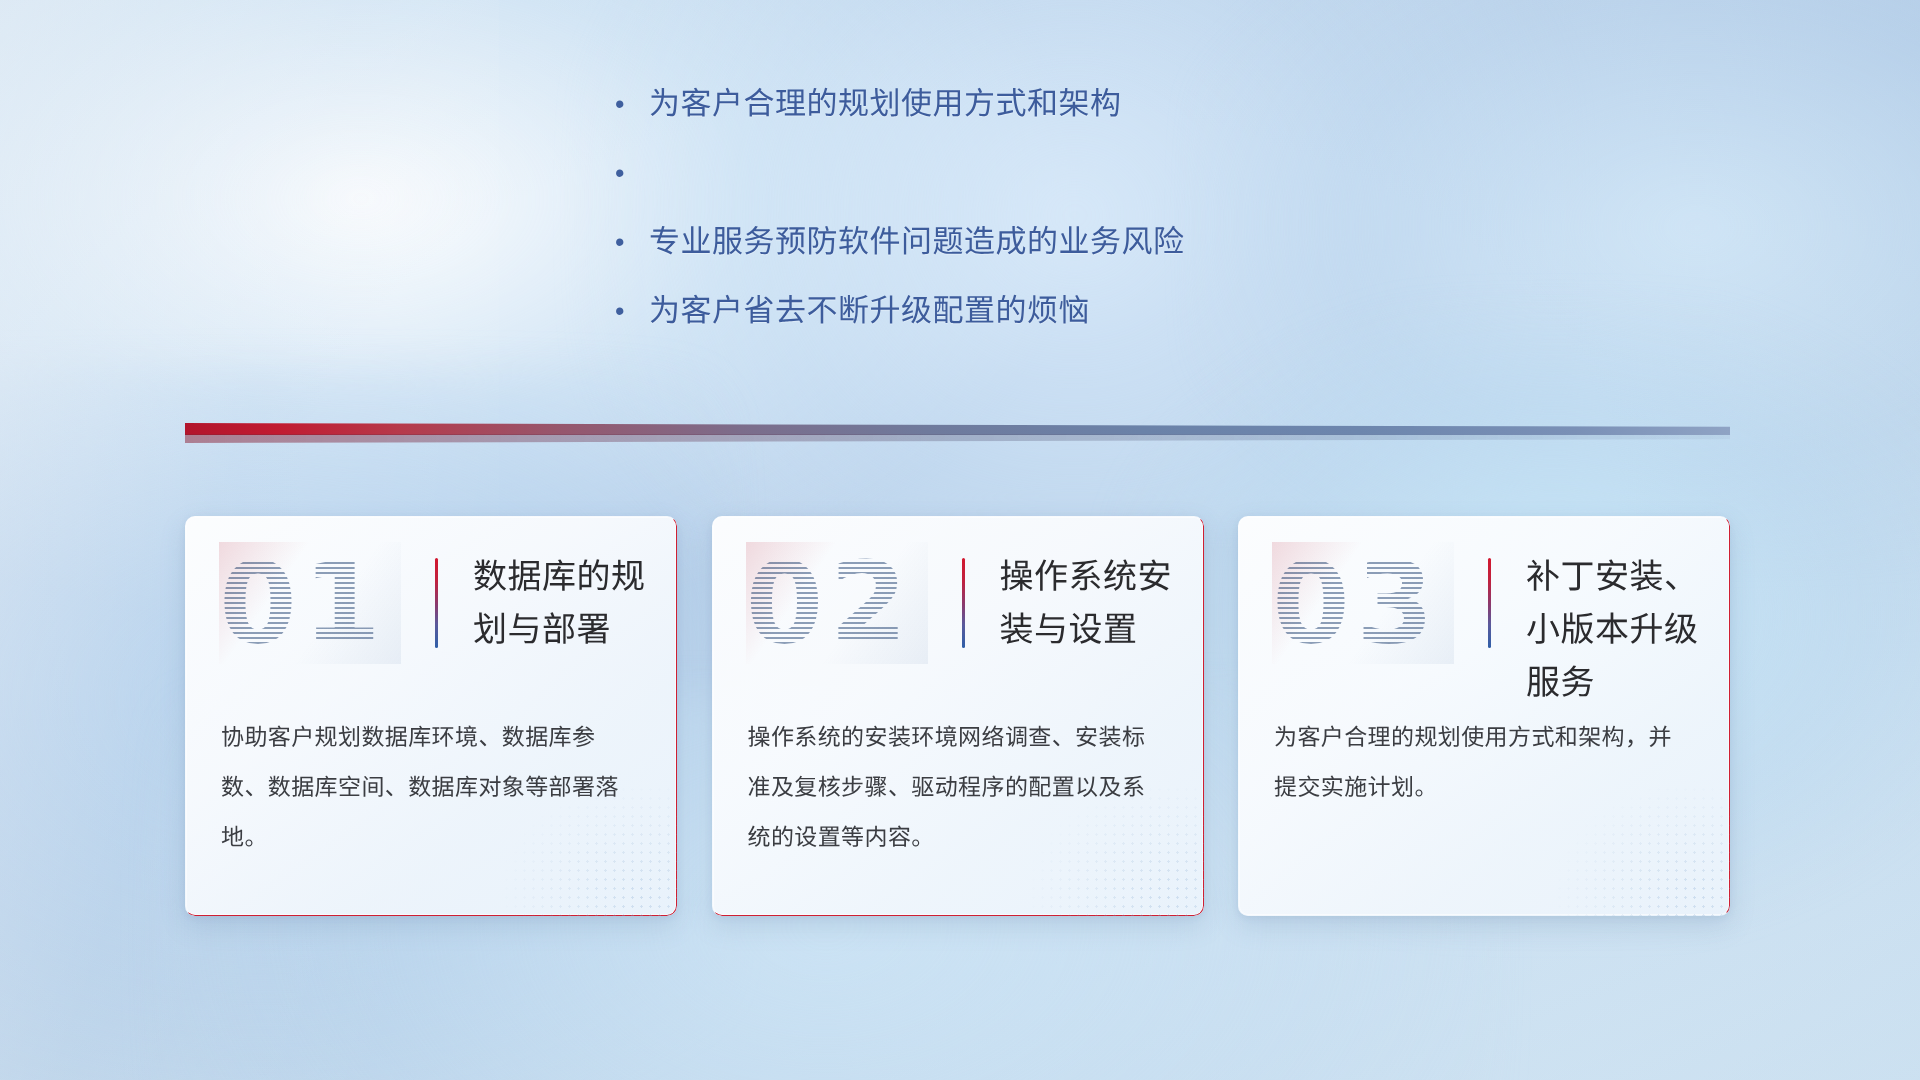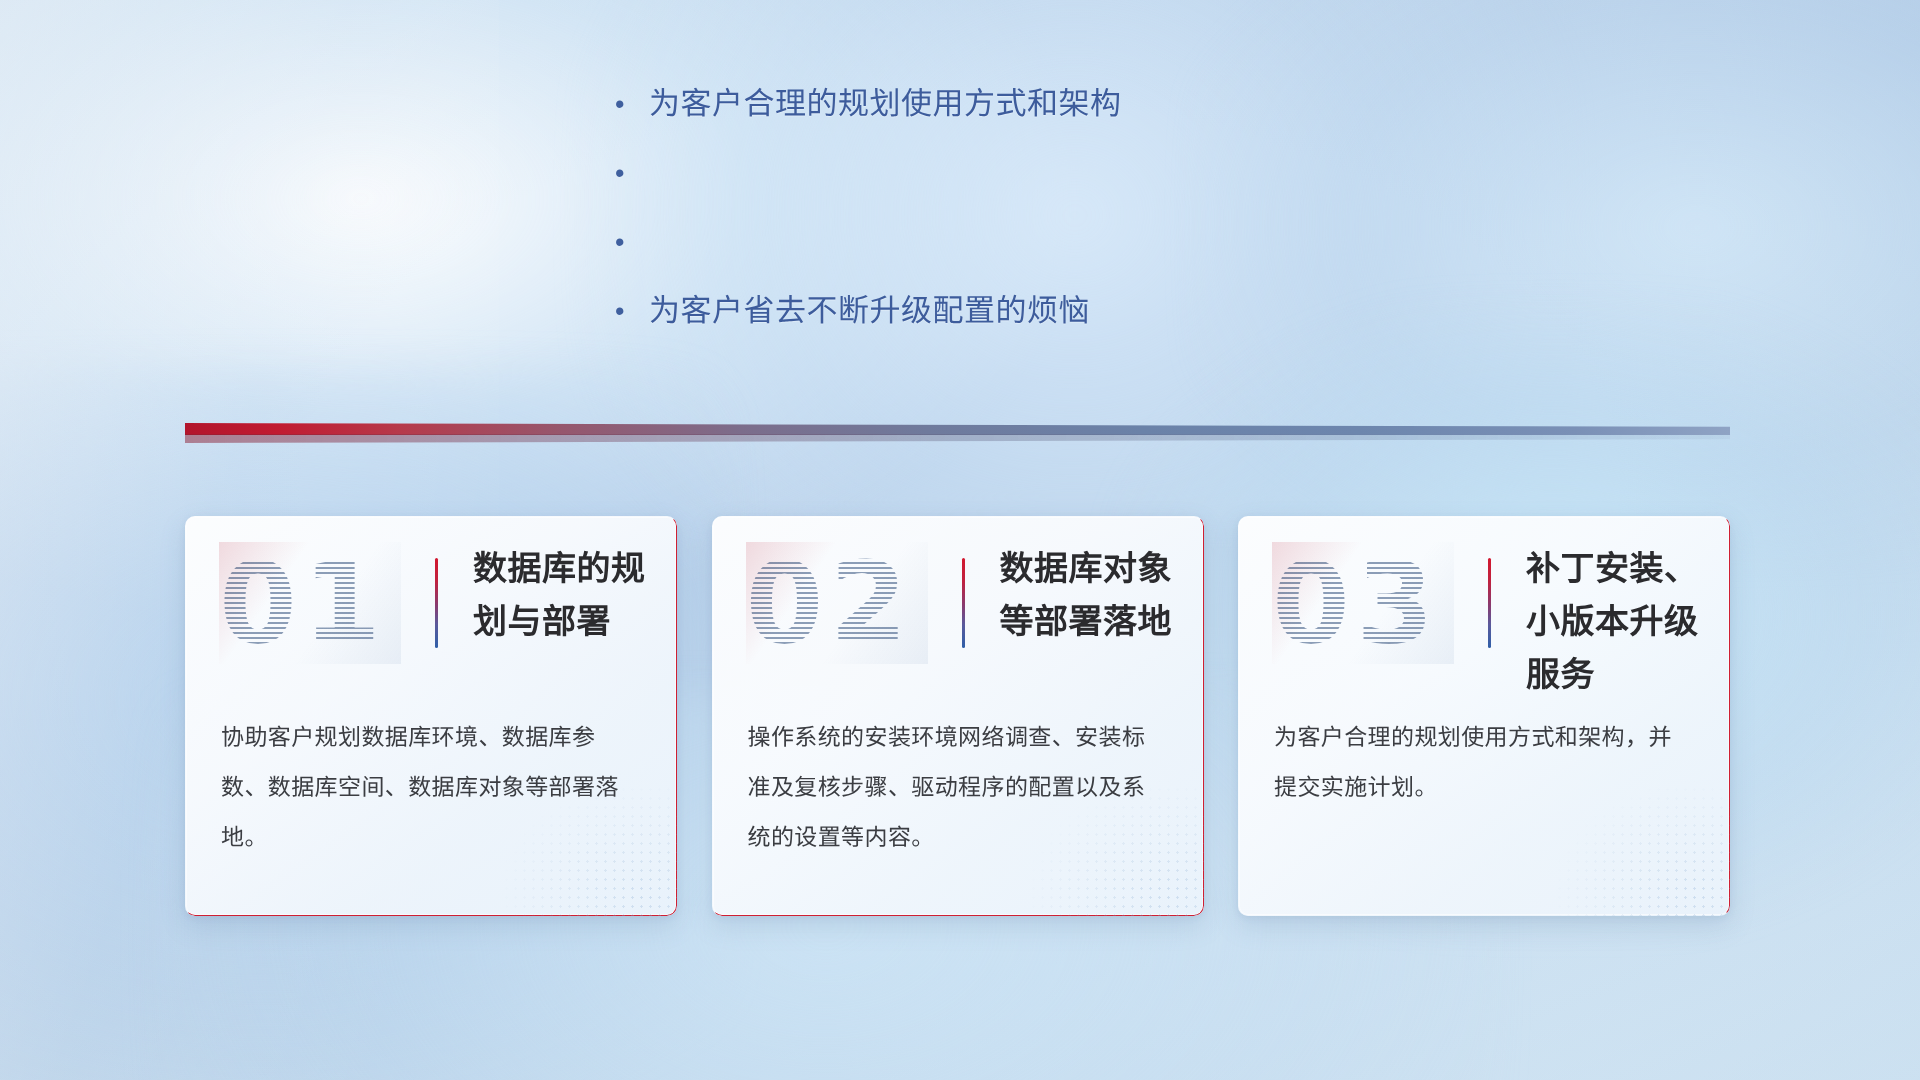--- a/index.html
+++ b/index.html
@@ -80,22 +80,22 @@
     -webkit-background-clip:text;background-clip:text;
     -webkit-text-fill-color:transparent;
   }
   .num-tint{position:absolute;left:0;top:0;width:100%;height:100%;pointer-events:none;
     background:linear-gradient(125deg,rgba(190,40,60,.16) 0%,rgba(190,40,60,0) 34%,rgba(255,255,255,0) 60%,rgba(110,140,180,.10) 100%);
     mix-blend-mode:multiply;}
 
   .divider{position:absolute;left:250px;top:42px;width:3px;height:90px;border-radius:2px;
     background:linear-gradient(180deg,#d2182f 0%,#c02240 26%,#8a3a6e 52%,#5a5a9c 74%,#2f5fa8 100%);}
 
-  .card-title{position:absolute;left:288px;top:26px;width:185px;
-    font-size:34px;line-height:53px;color:#2b2b2e;font-weight:700;letter-spacing:.5px;}
+  .card-title{position:absolute;left:288px;top:34px;width:185px;
+    font-size:34px;line-height:53px;color:#2b2b2e;font-weight:400;letter-spacing:.5px;}
 
   .card-body{position:absolute;left:36px;top:196px;width:420px;
     font-size:23px;line-height:50px;color:#3b3d42;letter-spacing:.4px;}
 
   .dots-a{position:absolute;right:-6px;bottom:-10px;width:190px;height:150px;pointer-events:none;
     background-image:radial-gradient(rgba(140,175,210,.30) 1px,transparent 1.2px);
     background-size:9px 9px;
     -webkit-mask-image:radial-gradient(ellipse at 78% 80%,#000 0%,transparent 68%);
             mask-image:radial-gradient(ellipse at 78% 80%,#000 0%,transparent 68%);}
 </style>
@@ -117,20 +117,21 @@
   <div class="bullets">
     <div class="bullet-row">
       <div class="bullet-dot">•</div>
       <div class="bullet-text">为客户合理的规划使用方式和架构</div>
     </div>
     <div class="bullet-row">
       <div class="bullet-dot">•</div>
     </div>
     <div class="bullet-row">
       <div class="bullet-dot">•</div>
+      <div class="bullet-text">专业服务预防软件问题造成的业务风险</div>
     </div>
     <div class="bullet-row">
       <div class="bullet-dot">•</div>
       <div class="bullet-text">为客户省去不断升级配置的烦恼</div>
     </div>
   </div>
 
   <div class="rule-wrap">
     <div class="rule-top"></div>
     <div class="rule-bot"></div>
@@ -153,21 +154,21 @@
     </div>
 
     <div class="card c2">
       <div class="card-edge"></div>
       <div class="card-head">
         <div class="num">
           <span>02</span>
           <div class="num-tint"></div>
         </div>
         <div class="divider"></div>
-        <div class="card-title">数据库对象等部署落地</div>
+        <div class="card-title">操作系统安装与设置</div>
       </div>
       <div class="card-body">操作系统的安装环境网络调查、安装标准及复核步骤、驱动程序的配置以及系统的设置等内容。</div>
       <div class="dots-a"></div>
     </div>
 
     <div class="card c3">
       <div class="card-edge"></div>
       <div class="card-head">
         <div class="num">
           <span>03</span>

